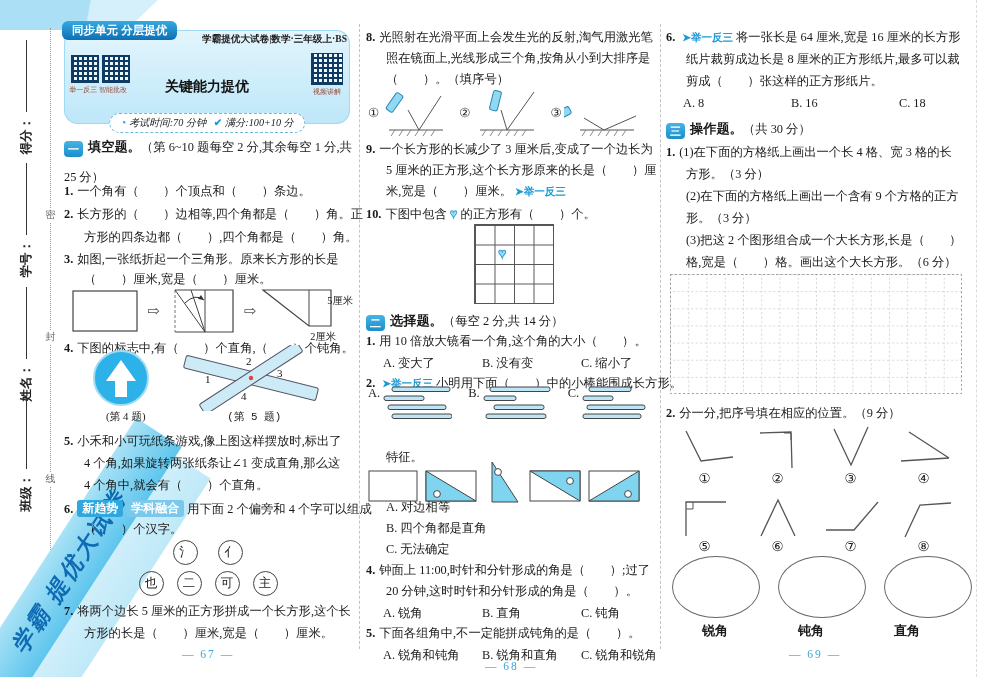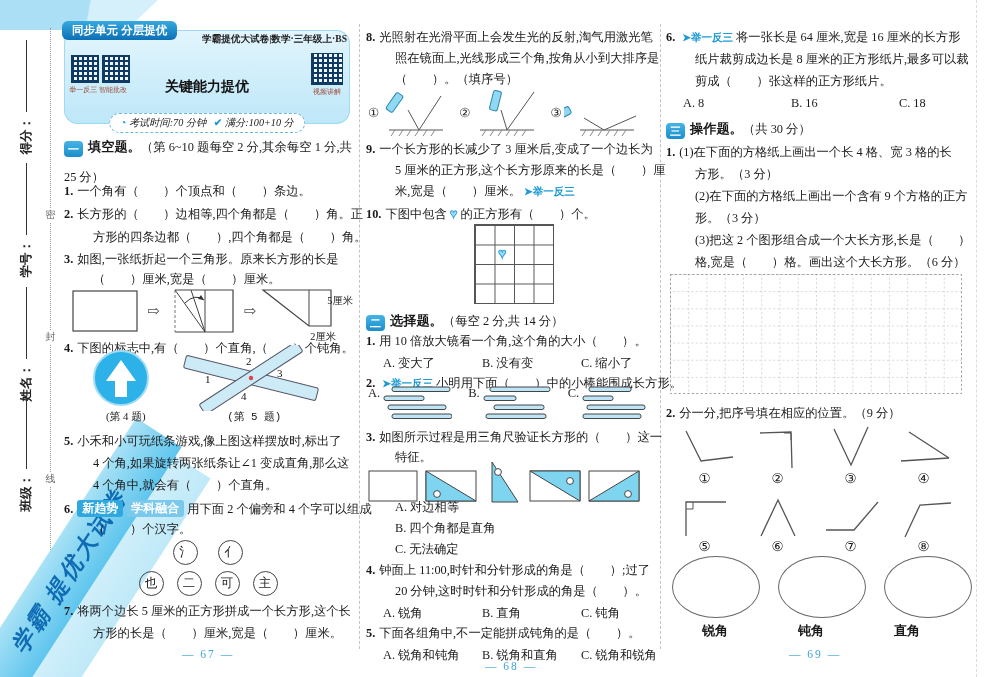--- a/index.html
+++ b/index.html
@@ -23,21 +23,21 @@
   .ribbon{position:absolute;left:-96px;top:544px;width:330px;height:54px;
       background:linear-gradient(180deg,#a9e2f6,#5ec5ed);transform:rotate(-57deg);
       display:flex;align-items:center;justify-content:center;color:#0f6cb4;
       font-size:23px;font-weight:800;font-style:italic;letter-spacing:3px;}
   
   .col{position:absolute;top:0;height:604px;}
   #col1{left:64px;width:288px;}
   #col2{left:366px;width:290px;}
   #col3{left:666px;width:298px;}
   .ln{position:absolute;left:0;white-space:nowrap;font-size:12.3px;line-height:15px;}
-  .in{left:29px;text-align:right;}
+  .in{left:20px;text-align:right;}
   .qn{font-weight:700;margin-right:4px;}
   .tag{color:#1d9ad6;font-weight:700;font-size:10.5px;margin:0 3px;}
   .secline{position:absolute;left:0;white-space:nowrap;font-size:12.4px;}
   .sec-icon{display:inline-block;width:19px;height:16px;border-radius:4px;vertical-align:-2px;
       background:linear-gradient(#45b4e5,#1b8ecb);color:#fff;text-align:center;
       line-height:16px;font-size:11px;font-weight:700;margin-right:5px;}
   .secname{font-weight:700;font-size:13.2px;}
   .opts{position:absolute;left:17px;display:flex;font-size:12.3px;white-space:nowrap;}
   .opts span{width:99px;}
   .pg{position:absolute;left:0;width:100%;text-align:center;font-size:11.5px;color:#3da4d6;letter-spacing:2px;}
@@ -338,21 +338,20 @@
         <span class="figlab">C.</span>
         <svg width="70" height="36" viewBox="0 0 70 36">
           <rect x="8" y="1" width="42" height="4.5" rx="2" fill="#bde5f5" stroke="#444"></rect>
           <rect x="2" y="10" width="30" height="4.5" rx="2" fill="#bde5f5" stroke="#444"></rect>
           <rect x="6" y="19" width="58" height="4.5" rx="2" fill="#bde5f5" stroke="#444"></rect>
           <rect x="2" y="28" width="58" height="4.5" rx="2" fill="#bde5f5" stroke="#444"></rect>
         </svg>
       </div>
     </div>
 
-    <div class="ln" style="top:430px"><b class="qn">3.</b><span>如图所示过程是用三角尺验证长方形的（　　）这一</span></div>
     <div class="ln in" style="top:450px">特征。</div>
 
     <div class="shapes">
       <svg width="52" height="36" viewBox="0 0 52 36">
         <rect x="1" y="3" width="48" height="30" fill="none" stroke="#444"></rect>
       </svg>
       <svg width="54" height="36" viewBox="0 0 54 36">
         <rect x="1" y="3" width="50" height="30" fill="none" stroke="#444"></rect>
         <path d="M1 3 L1 33 L51 33 Z" fill="#7fd4f0" stroke="#444"></path>
         <circle cx="12" cy="26" r="3.4" fill="#fff" stroke="#444"></circle>

